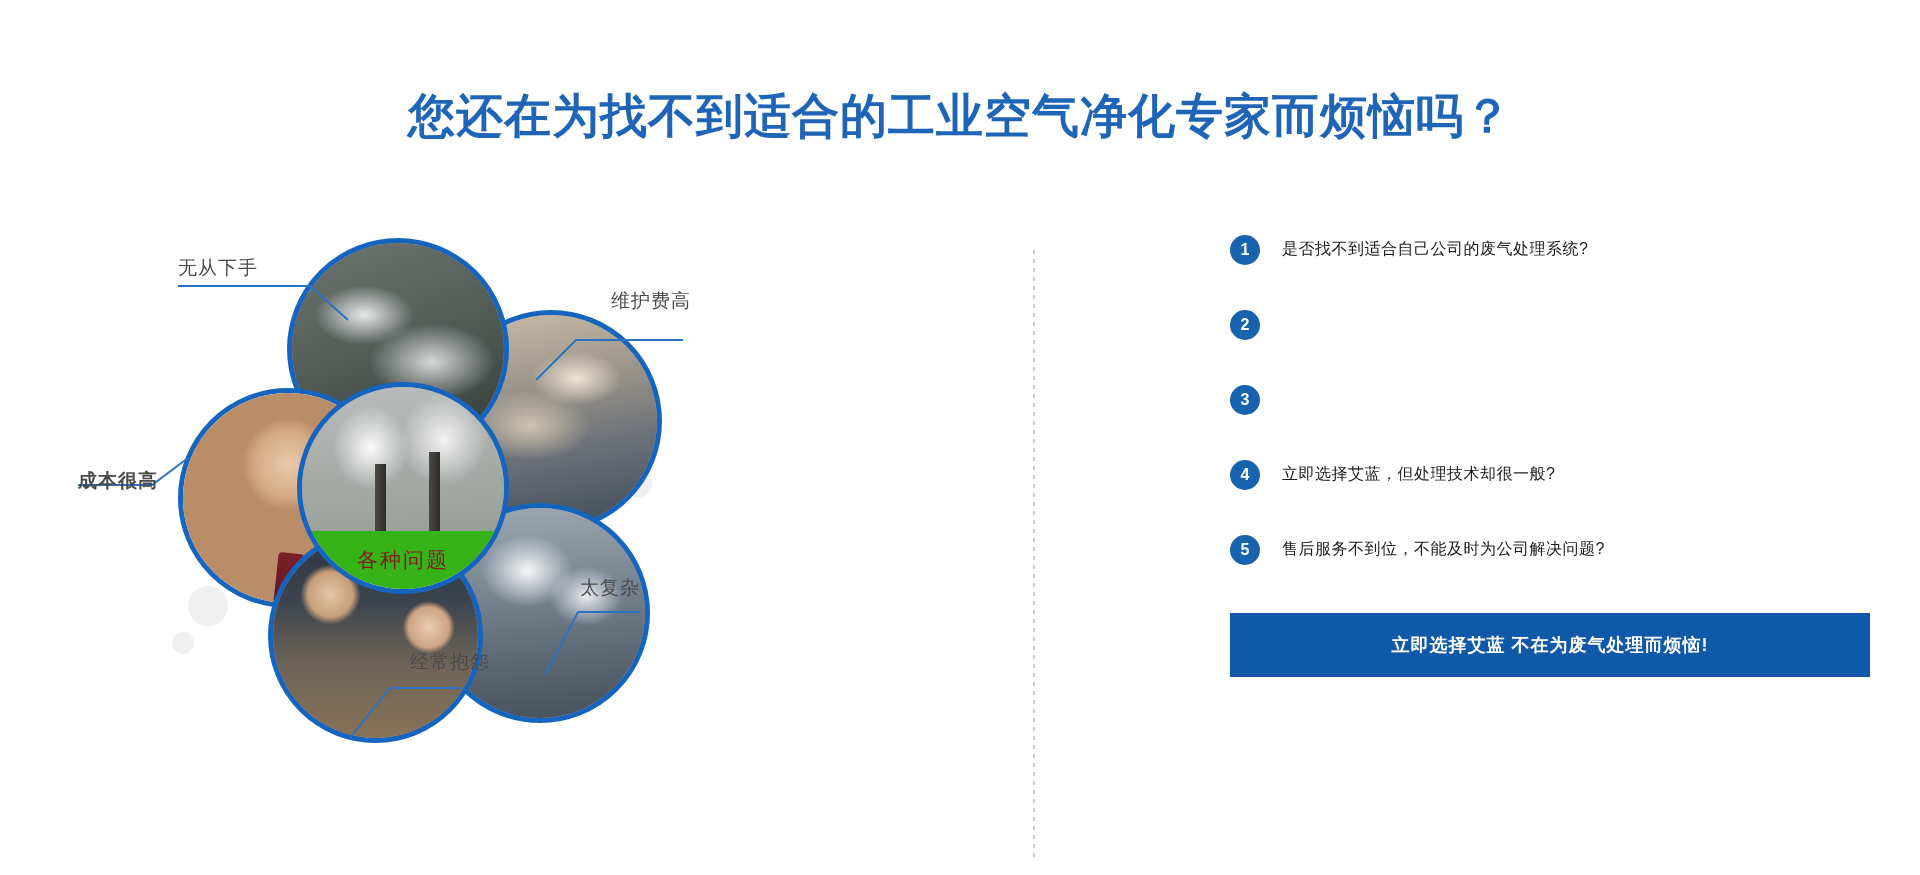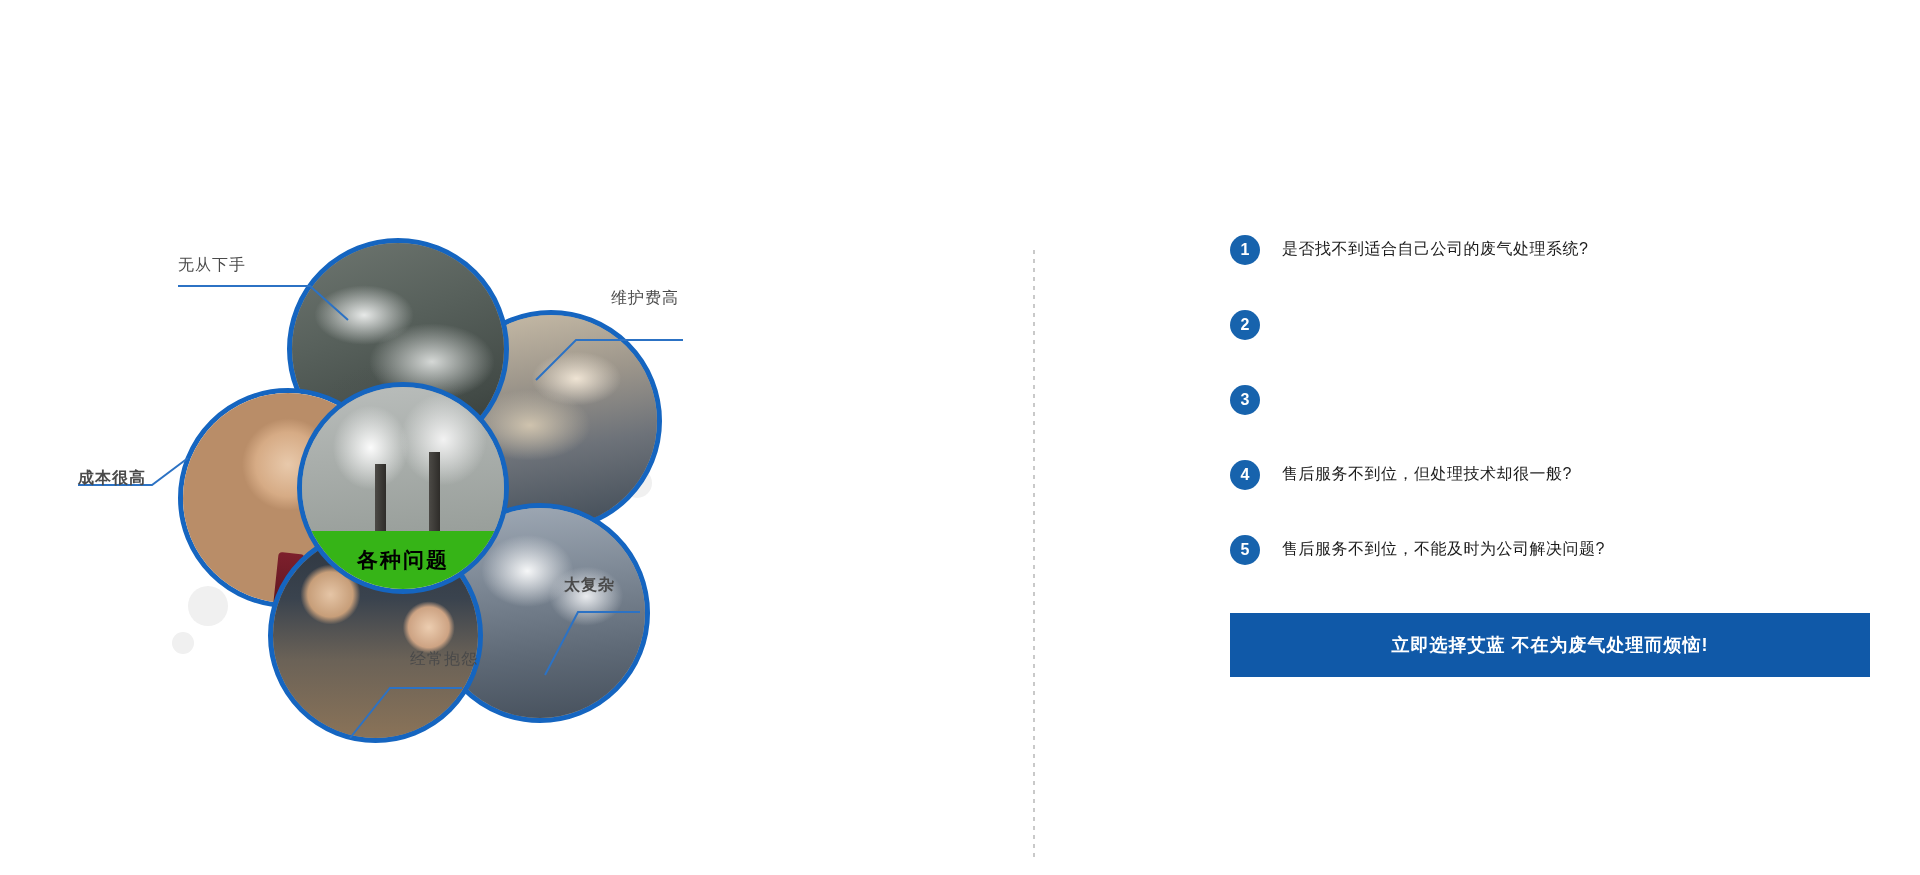--- a/index.html
+++ b/index.html
@@ -99,23 +99,23 @@
     position: absolute;
     left: 0; right: 0; bottom: 0;
     height: 58px;
     background: #36b417;
     display: flex;
     align-items: center;
     justify-content: center;
     z-index: 4;
   }
   .center-band span {
-    color: #000000;
+    color: #7f1d1d;
     font-size: 21px;
-    font-weight: bold;
+    font-weight: normal;
     letter-spacing: 2px;
   }
   
   .blob-bottom { left: 268px; top: 328px; width: 215px; height: 215px; z-index: 4; }
   .ph-meeting {
     background:
       radial-gradient(circle 30px at 28% 30%, #e5c5a6 0%, #c79e79 75%, rgba(199,158,121,0) 100%),
       radial-gradient(circle 26px at 76% 46%, #eccdb0 0%, #cda383 78%, rgba(205,163,131,0) 100%),
       linear-gradient(180deg, #2e3640 0%, #3a434e 32%, #6b6257 62%, #8a7358 100%);
   }
@@ -128,21 +128,21 @@
       linear-gradient(175deg, #9fa9b5 0%, #7e8996 34%, #5f6a77 68%, #46505c 100%);
   }
 
   
   .deco { position: absolute; border-radius: 50%; background: #f0f0f0; z-index: 0; }
 
   
   .callout { position: absolute; z-index: 7; }
   .callout .label {
     position: absolute;
-    font-size: 16px;
+    font-size: 19px;
     color: #4a4a4a;
     white-space: nowrap;
     letter-spacing: 1px;
   }
   .callout svg { position: absolute; left: 0; top: 0; overflow: visible; }
 
   
   .divider {
     position: absolute;
     left: 1033px;
@@ -203,20 +203,21 @@
     border: none;
     cursor: pointer;
     font-family: "Liberation Sans", "DejaVu Sans", sans-serif;
   }
 </style>
 </head>
 <body>
 
 <div class="page">
 
+  <h1 class="headline">您还在为找不到适合的工业空气净化专家而烦恼吗？</h1>
 
   <div class="diagram">
 
     <div class="deco" style="left:573px; top:212px; width:58px; height:58px;"></div>
     <div class="deco" style="left:622px; top:268px; width:30px; height:30px;"></div>
     <div class="deco" style="left:188px; top:386px; width:40px; height:40px;"></div>
     <div class="deco" style="left:172px; top:432px; width:22px; height:22px;"></div>
 
     <div class="blob blob-right-top">
       <div class="photo ph-clouds"></div>
@@ -266,21 +267,21 @@
       <svg width="1000" height="675">
         <polyline points="78,285 152,285 188,258" fill="none" stroke="#2c72c4" stroke-width="2"></polyline>
       </svg>
       <div class="label" style="left:78px; top:268px;font-weight:bold;">成本很高</div>
     </div>
 
     <div class="callout" style="left:0; top:0; width:1000px; height:675px;">
       <svg width="1000" height="675">
         <polyline points="545,475 578,412 640,412" fill="none" stroke="#2c72c4" stroke-width="2"></polyline>
       </svg>
-      <div class="label" style="left:564px; top:375px;font-weight:bold;">太复杂</div>
+      <div class="label" style="left:580px; top:375px;">太复杂</div>
     </div>
 
     <div class="callout" style="left:0; top:4px; width:1000px; height:675px;">
       <svg width="1000" height="675">
         <polyline points="350,534 390,484 462,484" fill="none" stroke="#2c72c4" stroke-width="2"></polyline>
       </svg>
       <div class="label" style="left:410px; top:445px;">经常抱怨</div>
     </div>
   </div>
 
@@ -293,21 +294,21 @@
         <span class="qtext">是否找不到适合自己公司的废气处理系统?</span>
       </li>
       <li class="qitem">
         <span class="qnum">2</span>
       </li>
       <li class="qitem">
         <span class="qnum">3</span>
       </li>
       <li class="qitem">
         <span class="qnum">4</span>
-        <span class="qtext">售后服务不到位，但处理技术却很一般?</span>
+        <span class="qtext">立即选择艾蓝，但处理技术却很一般?</span>
       </li>
       <li class="qitem">
         <span class="qnum">5</span>
         <span class="qtext">售后服务不到位，不能及时为公司解决问题?</span>
       </li>
     </ul>
 
     <button class="cta">立即选择艾蓝  不在为废气处理而烦恼!</button>
   </div>
 

